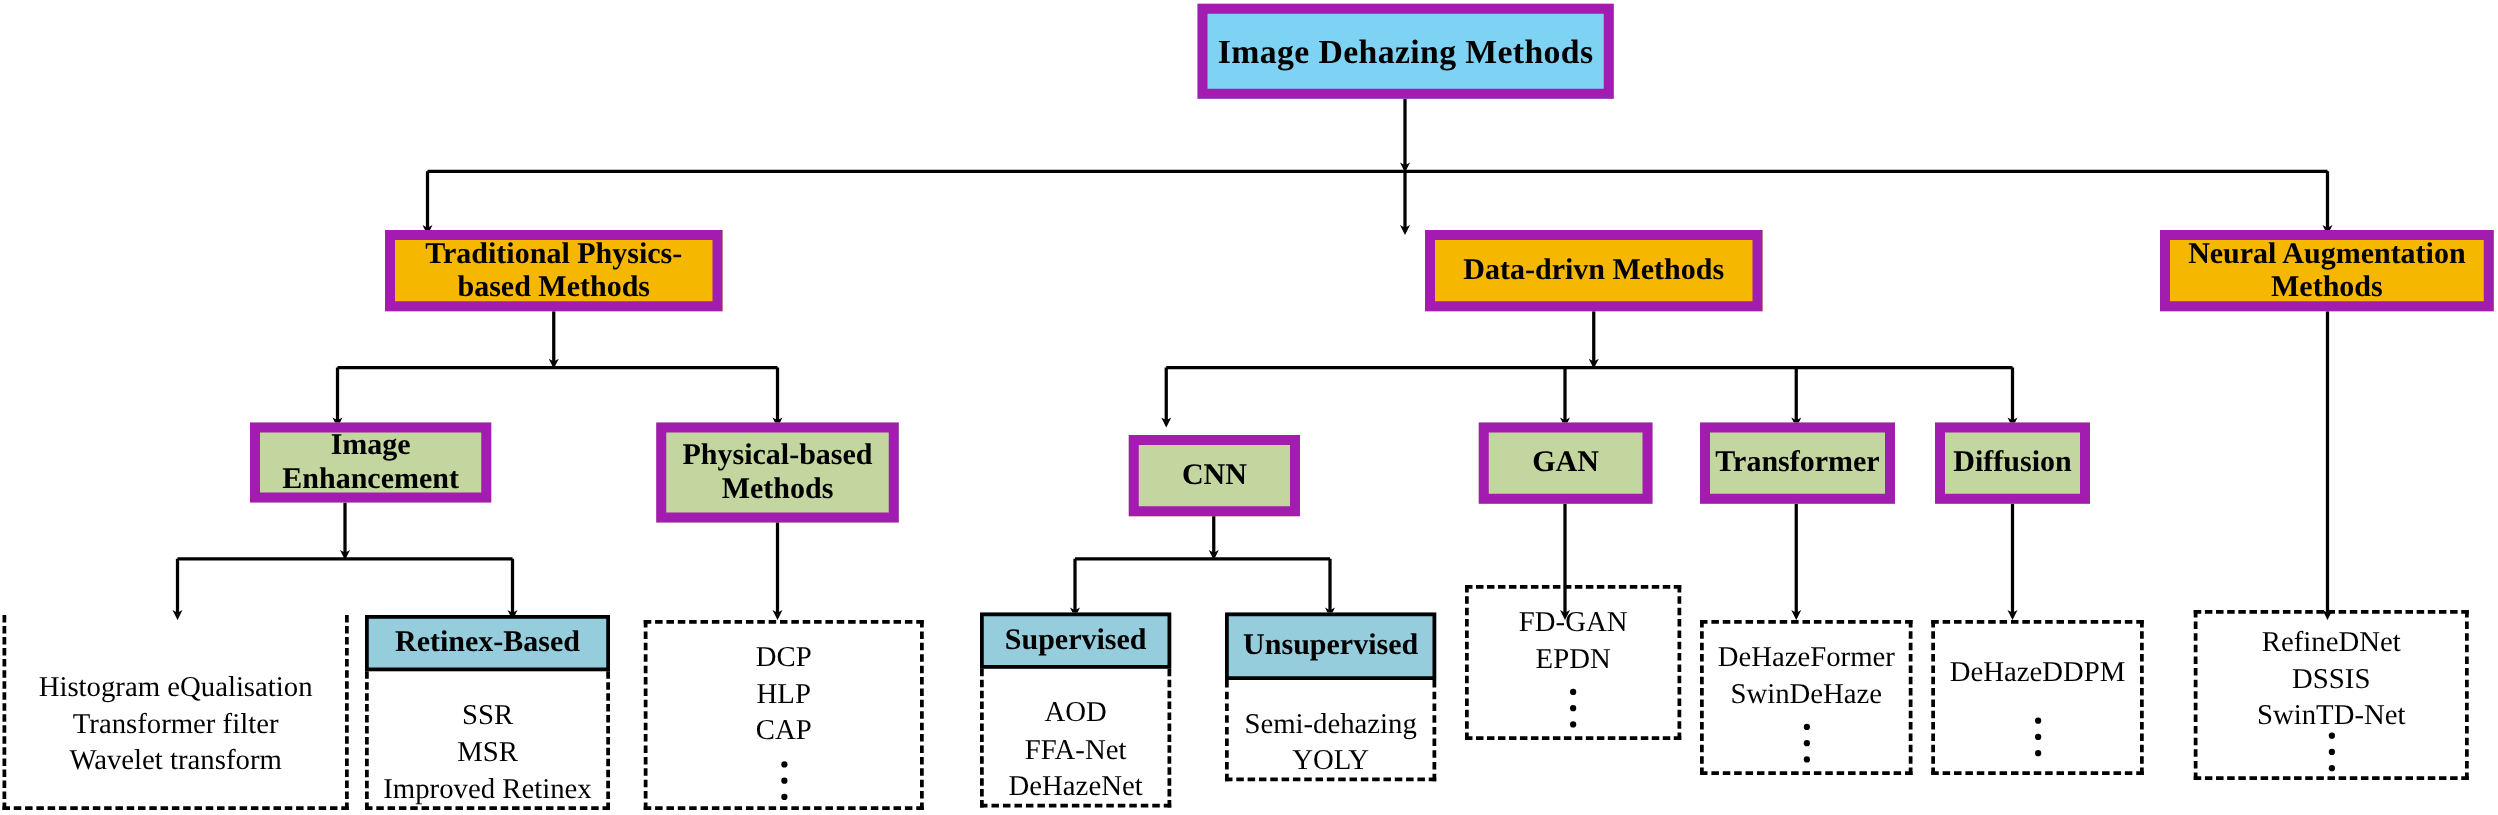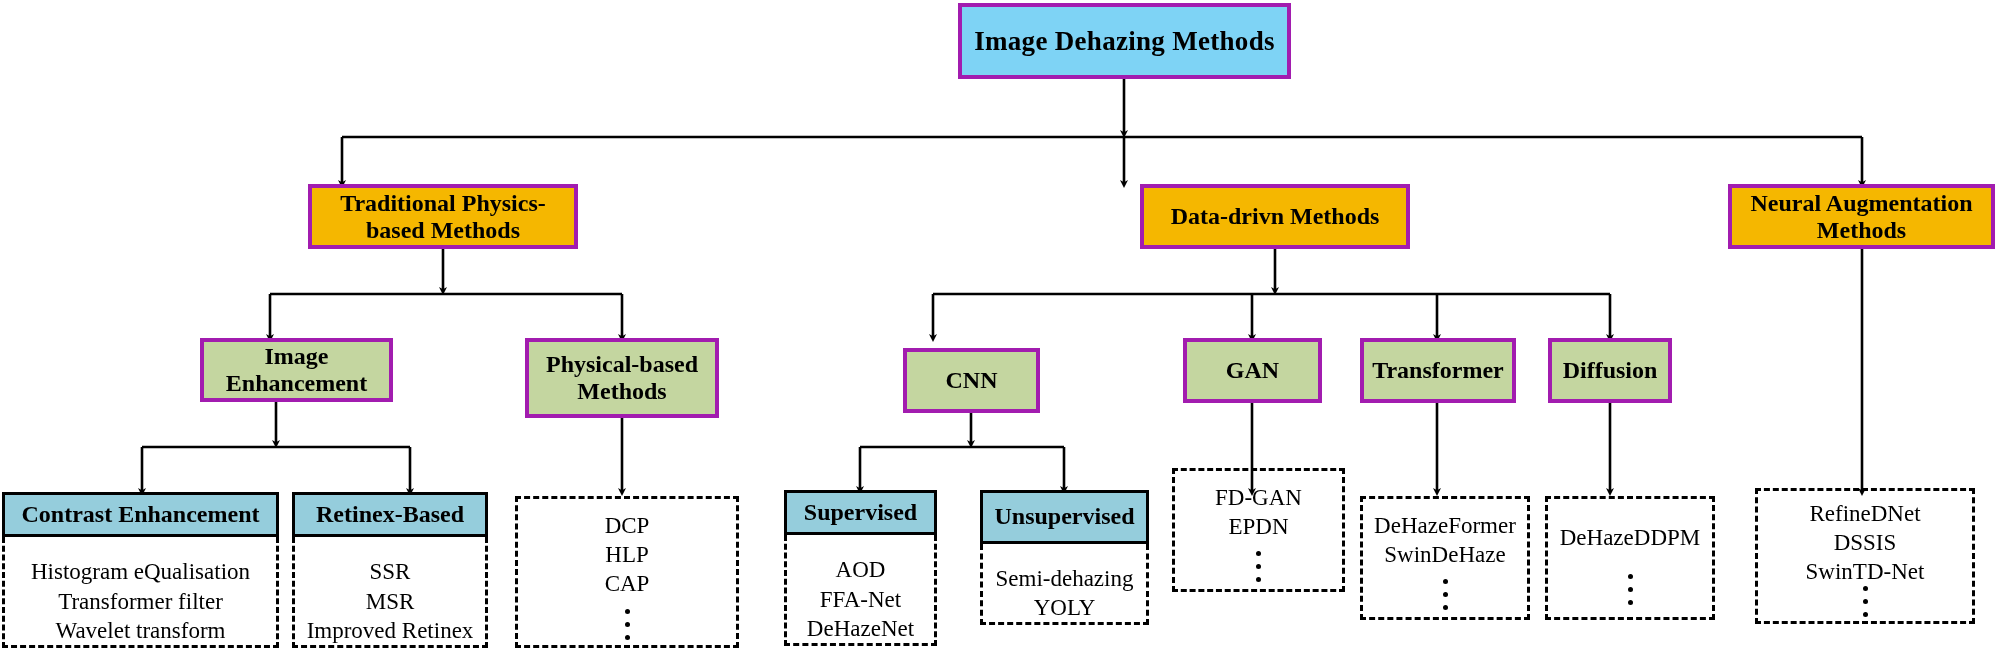--- a/index.html
+++ b/index.html
@@ -3,21 +3,21 @@
 <meta charset="utf-8">
 <style>
   html,body{margin:0;padding:0;background:#ffffff;}
   body{width:1998px;height:652px;position:relative;overflow:hidden;
        font-family:"Liberation Serif","DejaVu Serif",serif;color:#000;}
   #canvas{position:absolute;left:0;top:0;width:1998px;height:652px;}
   svg.links{position:absolute;left:0;top:0;width:1998px;height:652px;pointer-events:none;}
 
   .node{position:absolute;box-sizing:border-box;display:flex;flex-direction:column;
         align-items:center;justify-content:center;text-align:center;}
-  .solid{border:4px solid #a21caf;}
+  .solid{border:8px solid #a21caf;}
   .root{background:#7ed3f5;font-weight:bold;font-size:27px;letter-spacing:.3px;}
   .lvl2{background:#f5b700;font-weight:bold;font-size:24px;line-height:1.12;}
   .lvl3{background:#c4d6a0;font-weight:bold;font-size:24px;line-height:1.12;}
 
   
   .leaf{position:absolute;box-sizing:border-box;display:flex;flex-direction:column;}
   .leaf-head{background:#95cddc;border:3px solid #000;box-sizing:border-box;
              font-weight:bold;font-size:24px;display:flex;align-items:center;
              justify-content:center;text-align:center;line-height:1.05;}
   .leaf-body{border:3px dashed #000;box-sizing:border-box;flex:1;
@@ -117,21 +117,20 @@
 
   <div class="node solid lvl3" style="left:1360px;top:338px;width:156px;height:65px;">
     <span>Transformer</span>
   </div>
 
   <div class="node solid lvl3" style="left:1548px;top:338px;width:124px;height:65px;">
     <span>Diffusion</span>
   </div>
 
   <div class="leaf" style="left:2px;top:492px;width:277px;height:156px;">
-    <div class="leaf-head" style="height:58px;">Contrast Enhancement</div>
     <div class="leaf-body headed">
       <div class="leaf-item">Histogram eQualisation</div>
       <div class="leaf-item">Transformer filter</div>
       <div class="leaf-item">Wavelet transform</div>
     </div>
   </div>
 
   <div class="leaf" style="left:292px;top:492px;width:196px;height:156px;">
     <div class="leaf-head" style="height:58px;">Retinex-Based</div>
     <div class="leaf-body headed">

